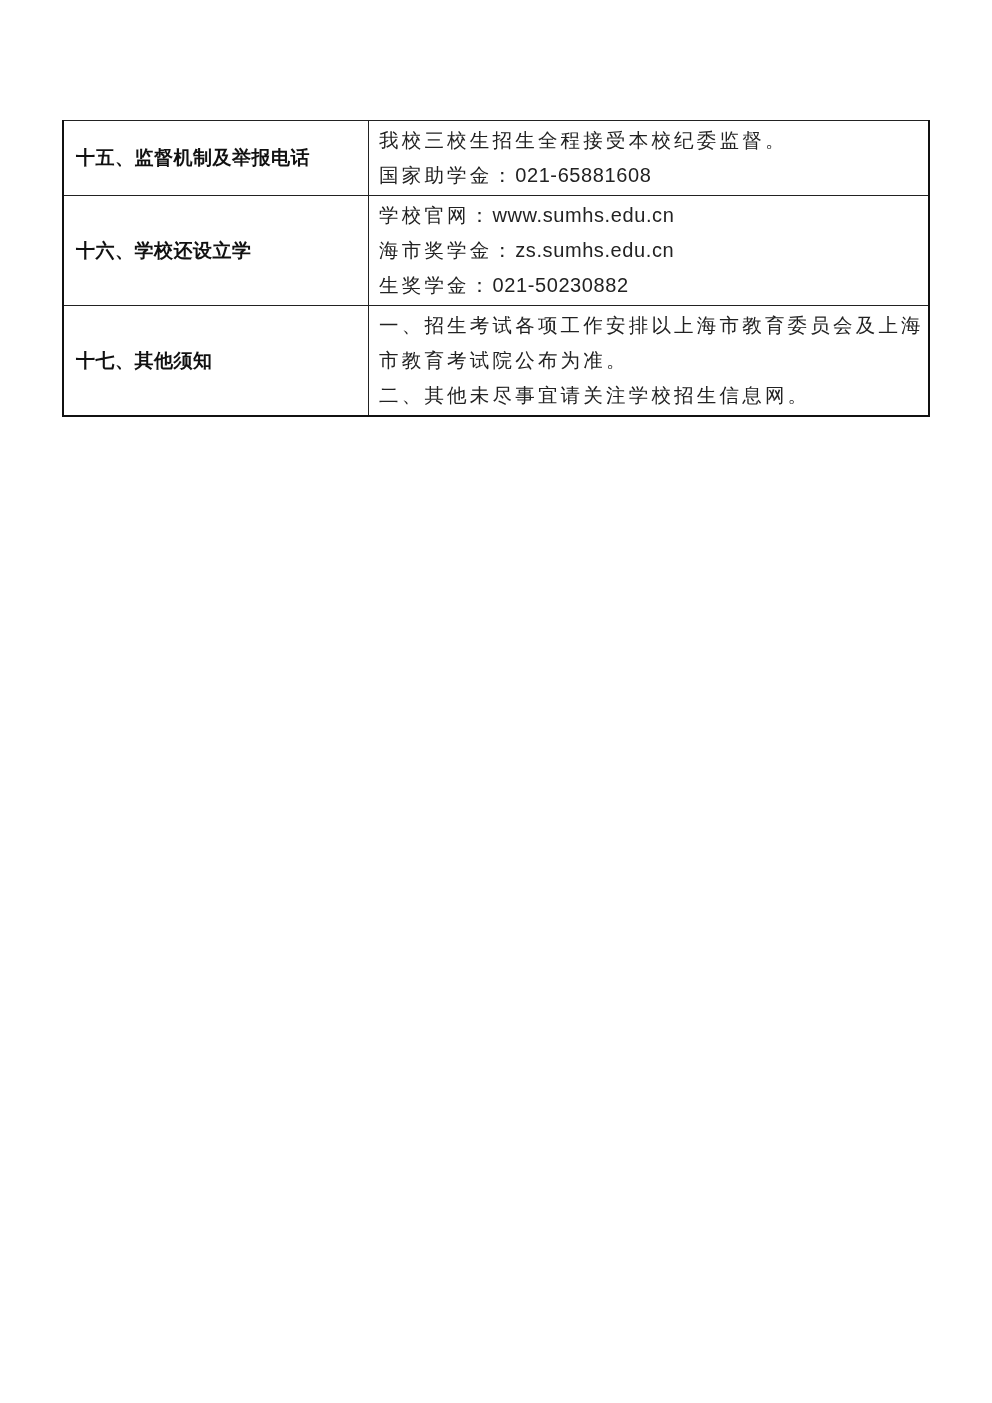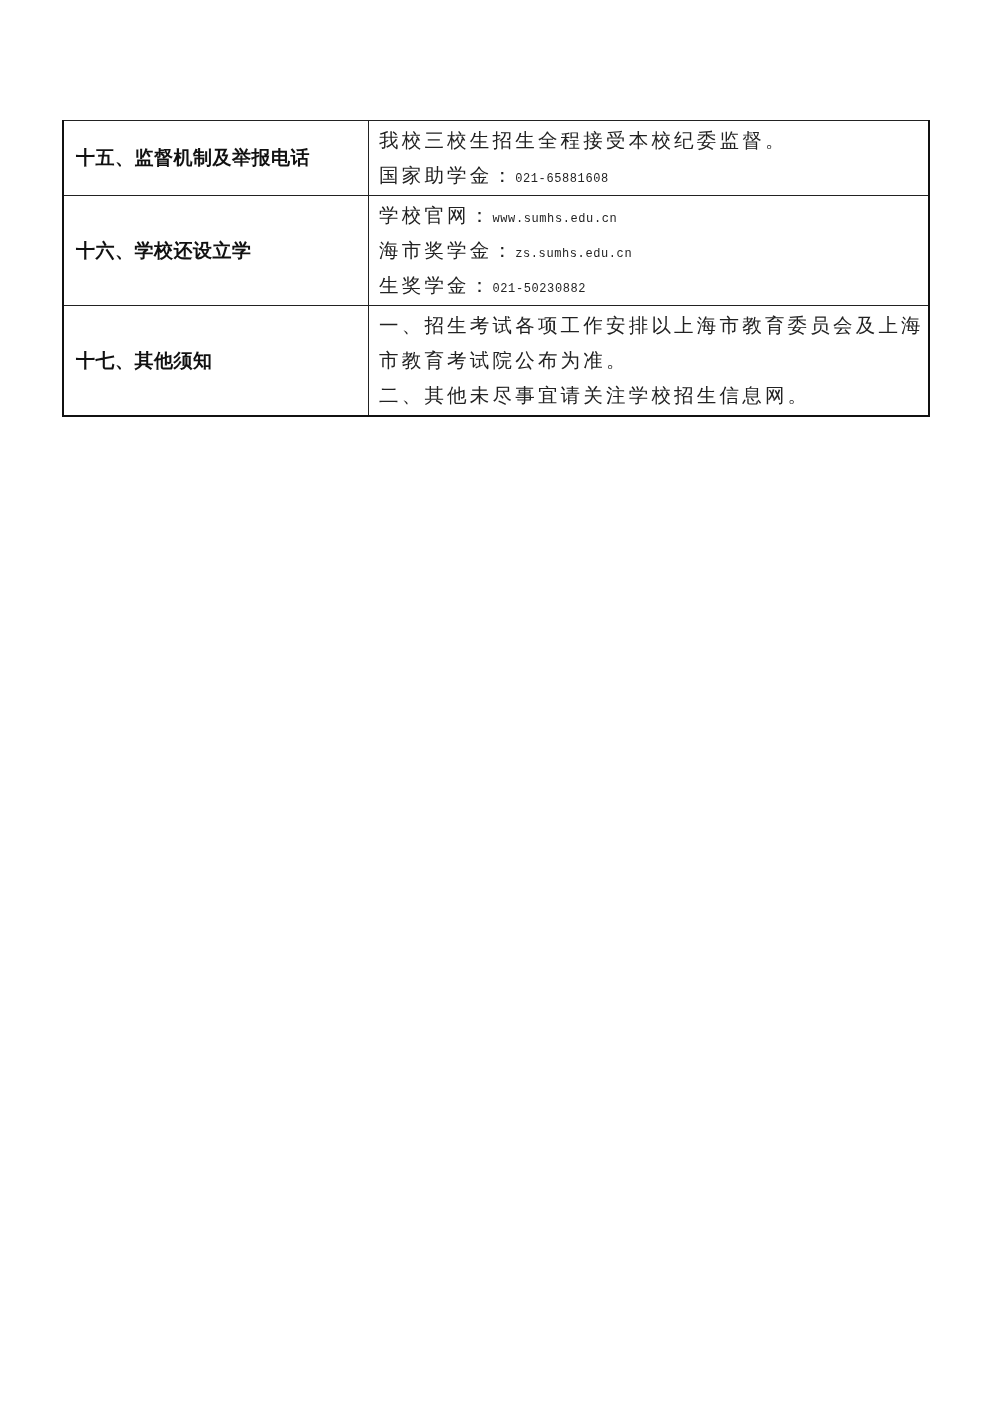--- a/index.html
+++ b/index.html
@@ -53,23 +53,23 @@
       padding: 2px 10px 2px 10px !important;
     }
     .line {
       display: block;
       height: 35px;
       line-height: 35px;
       white-space: nowrap;
       letter-spacing: 3.2px;
     }
     .line .ascii {
-      font-family: Liberation Mono, monospace;
+      font-family: Liberation Sans, sans-serif;
       letter-spacing: 0.6px;
-      font-size: 12px;
+      font-size: 20px;
     }
   </style>
 </head>
 <body>
 
 <div class="page">
   <table class="info-table">
 
     <tbody>
 

